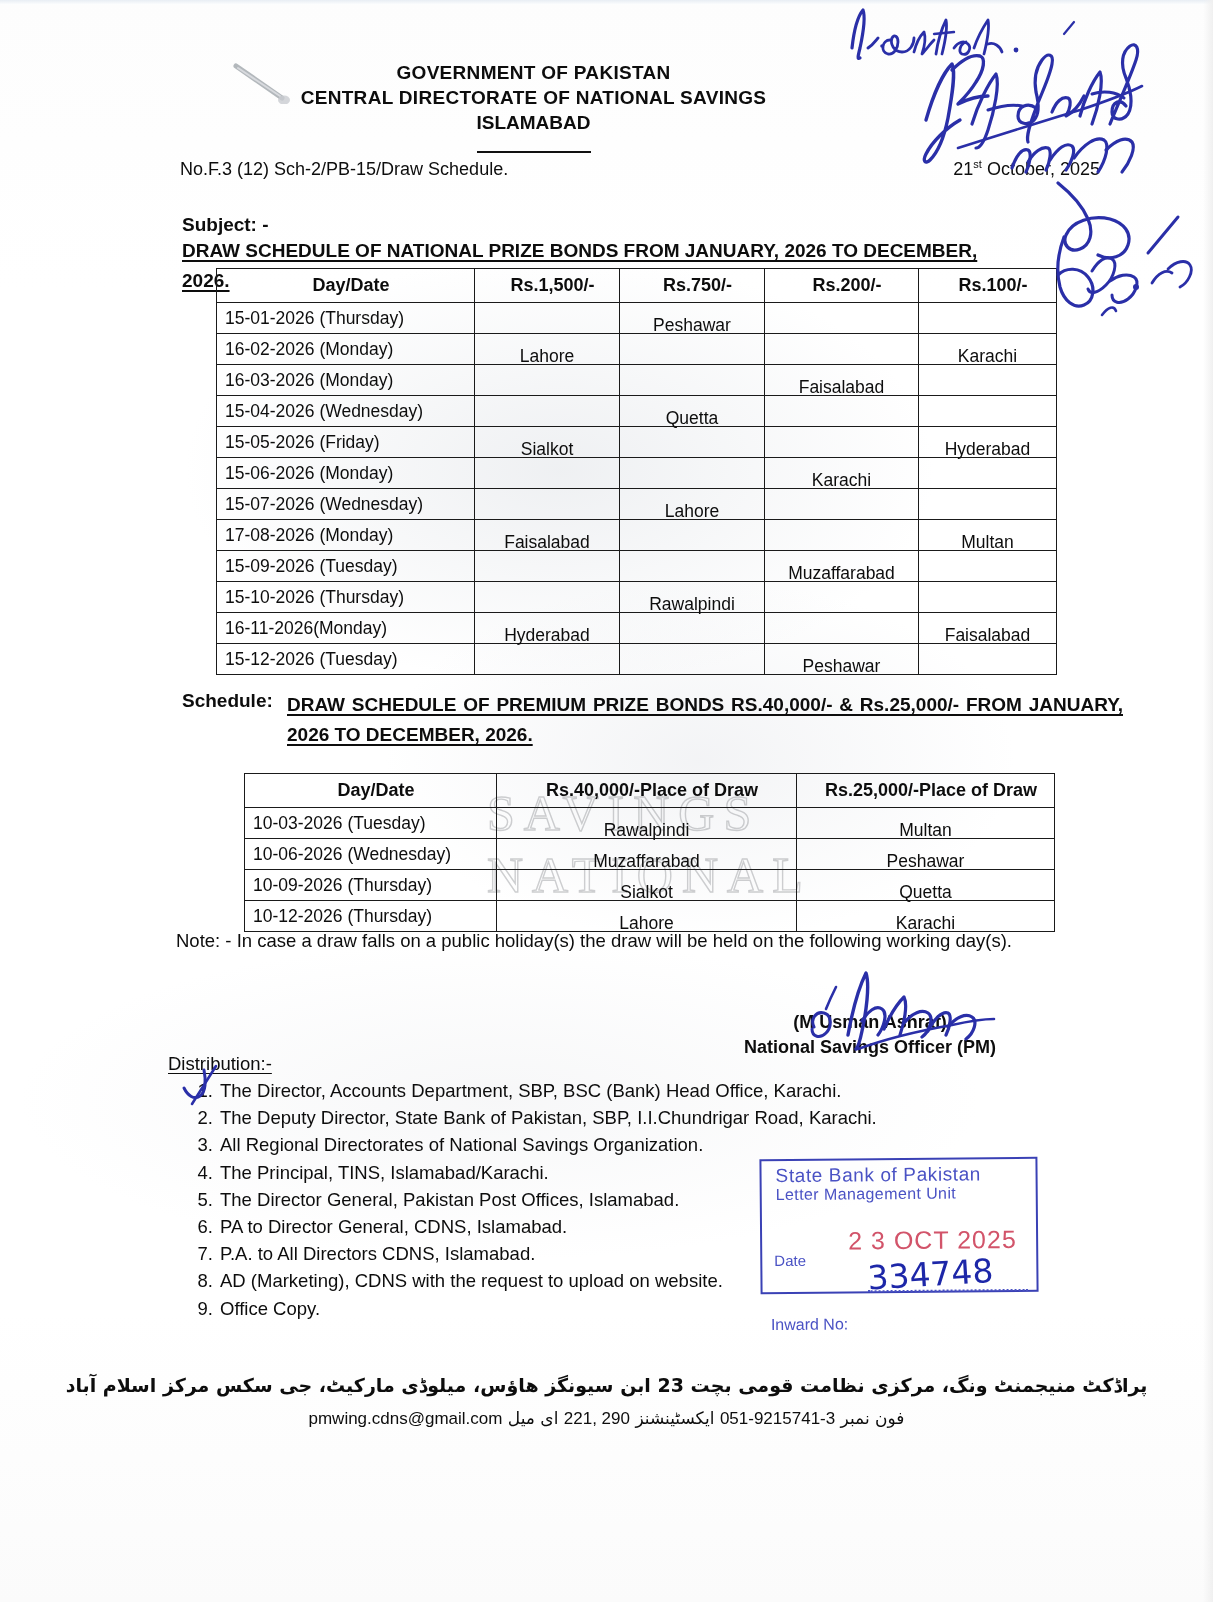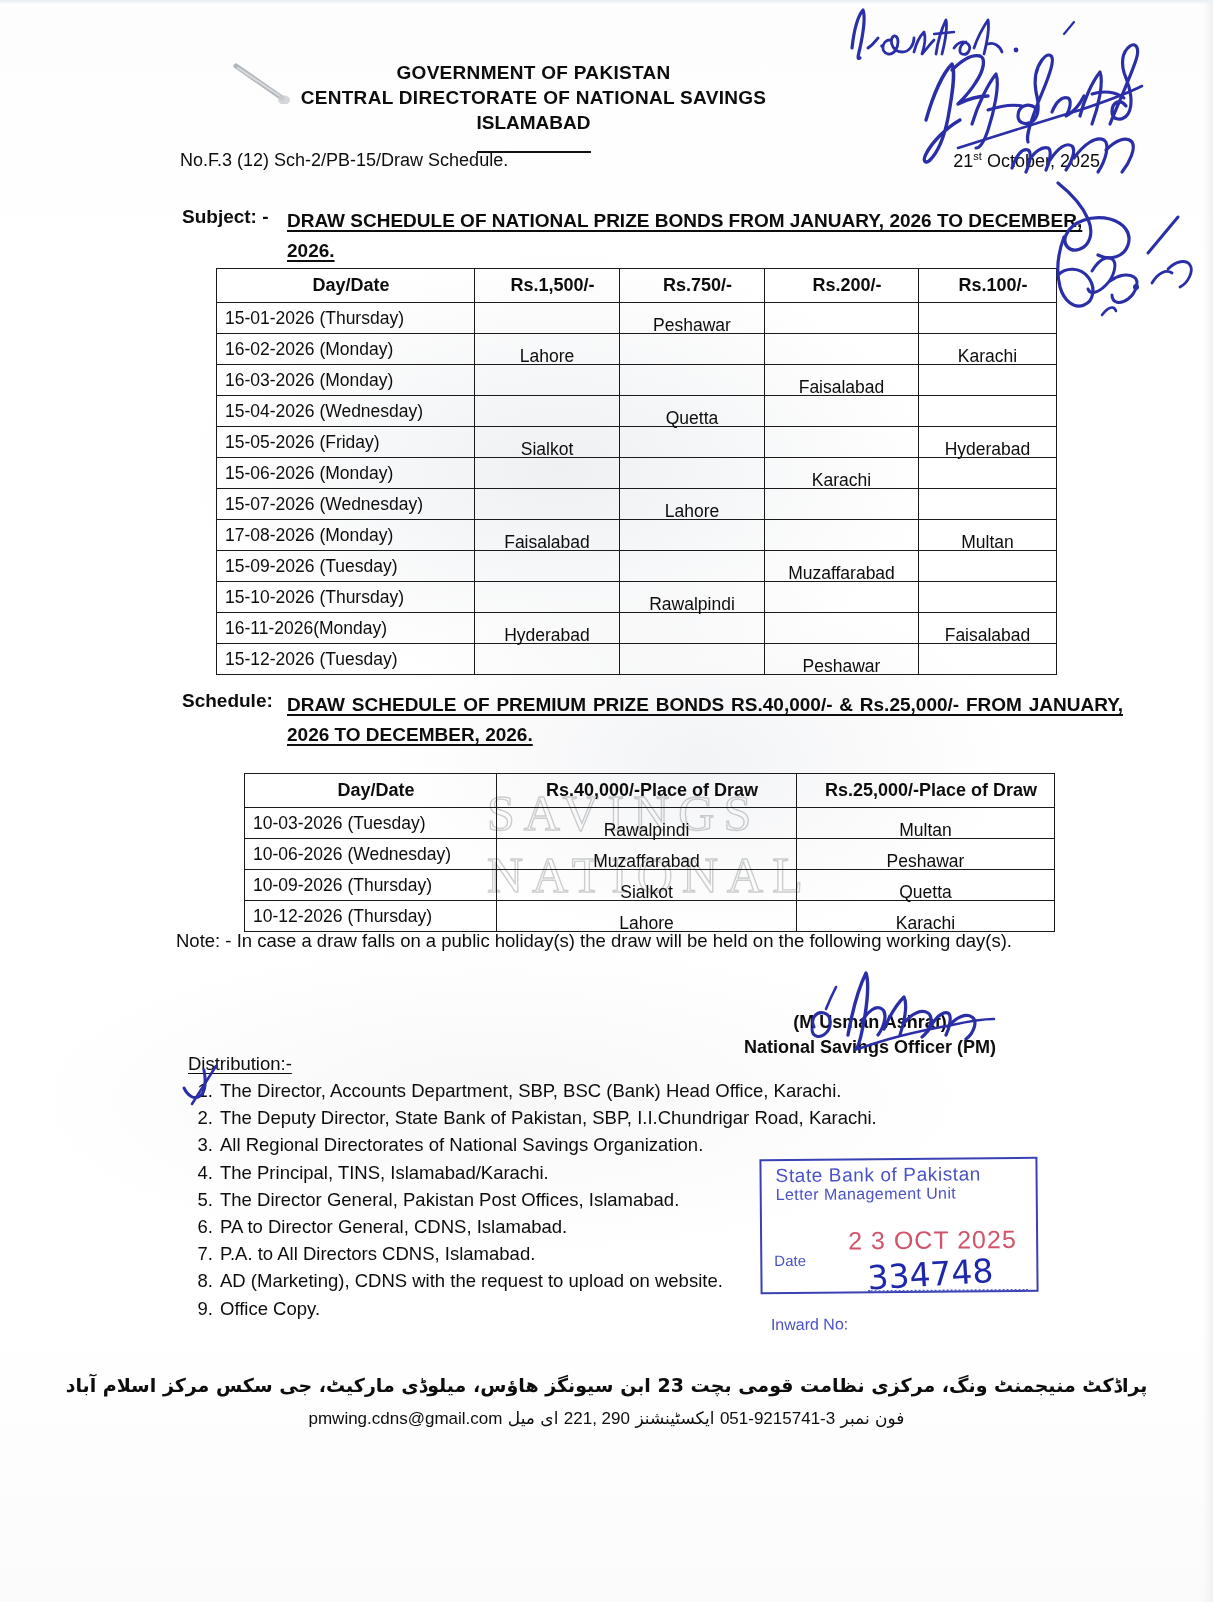--- a/index.html
+++ b/index.html
@@ -58,25 +58,25 @@
     font-weight: bold;
     font-size: 19px;
     line-height: 26px;
     display: inline-block;
     border-bottom: 2px solid #111;
     padding-bottom: 15px;
   }
 
   .ref-row {
     position: absolute;
-    left: 180px; top: 150px;
+    left: 180px; top: 158px;
     width: 960px;
     display: flex;
     justify-content: space-between;
-    align-items: flex-start;
+    align-items: center;
     font-size: 18px;
   }
   .ref-no { white-space: nowrap; }
   .ref-date { white-space: nowrap; padding-right: 40px; }
   .ref-date sup { font-size: 11px; }
 
   
   .subject-block {
     position: absolute;
     display: flex;
@@ -90,21 +90,21 @@
   }
   .subject-text {
     font-size: 19px;
     font-weight: bold;
     text-decoration: underline;
     text-underline-offset: 3px;
     text-decoration-thickness: 2px;
     line-height: 30px;
   }
 
-  #subject-one { left: 182px; top: 206px; width: 960px; }
+  #subject-one { left: 182px; top: 214px; width: 960px; flex-direction: column; }
   #subject-one .subject-label { width: 105px; }
   #subject-one .subject-text { width: 840px; }
 
   #subject-two { left: 182px; top: 690px; width: 945px; }
   #subject-two .subject-label { width: 105px; }
   #subject-two .subject-text { width: 836px; text-align: justify; }
 
   
   table.sched {
     position: absolute;
@@ -185,21 +185,21 @@
     width: 300px;
     text-align: center;
     font-weight: bold;
     font-size: 18px;
     line-height: 25px;
   }
 
   
   .dist-title {
     position: absolute;
-    left: 188px; top: 1053px;
+    left: 168px; top: 1053px;
     font-size: 18.5px;
     text-decoration: underline;
     text-underline-offset: 3px;
   }
   ol.dist {
     position: absolute;
     left: 190px; top: 1077px;
     margin: 0;
     padding: 0 0 0 28px;
     list-style: decimal;

